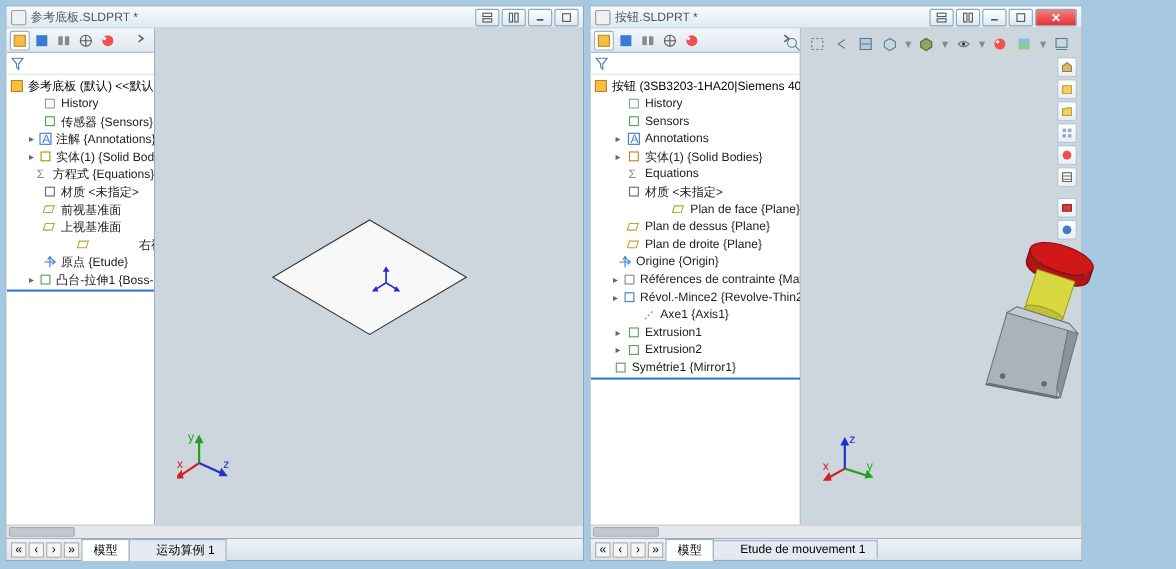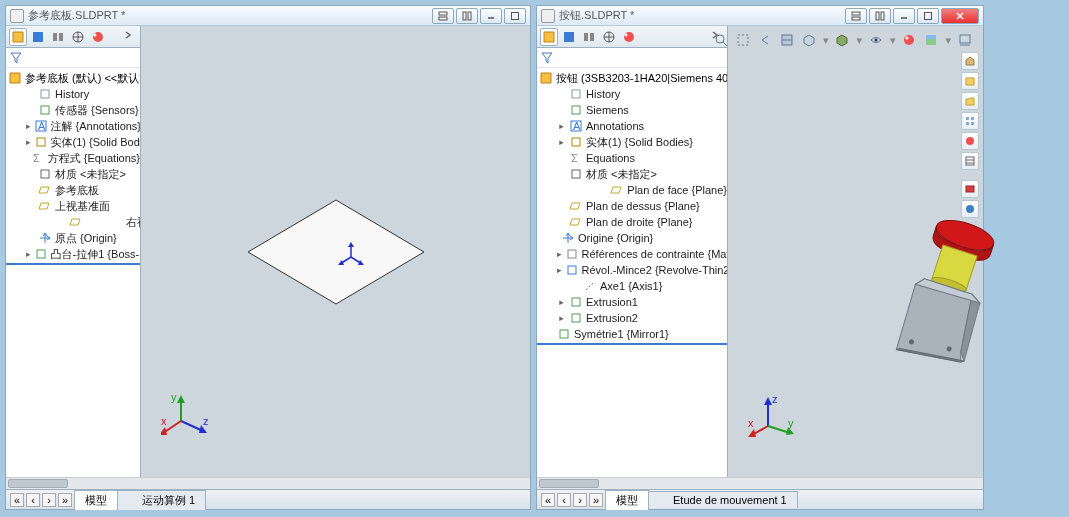--- a/index.html
+++ b/index.html
@@ -184,21 +184,21 @@
               </span>
               <span class="label">材质 &lt;未指定&gt;</span>
             </div>
             <div class="tree-row" style="padding-left: 20px;">
               <span class="expander"></span>
               <span class="tico">
                 <svg width="14" height="14">
                   <path d="M3 4 L11 4 L9 10 L1 10 Z" fill="none" stroke="#c0a830"></path>
                 </svg>
               </span>
-              <span class="label">参考底板</span>
+              <span class="label">前视基准面</span>
             </div>
             <div class="tree-row" style="padding-left: 20px; text-align: center;">
               <span class="expander"></span>
               <span class="tico">
                 <svg width="14" height="14">
                   <path d="M3 4 L11 4 L9 10 L1 10 Z" fill="none" stroke="#c0a830"></path>
                 </svg>
               </span>
               <span class="label">上视基准面</span>
             </div>
@@ -213,21 +213,21 @@
             </div>
             <div class="tree-row" style="padding-left: 20px;">
               <span class="expander"></span>
               <span class="tico">
                 <svg width="14" height="14">
                   <line x1="7" y1="2" x2="7" y2="12" stroke="#3a7bd5"></line>
                   <line x1="2" y1="7" x2="12" y2="7" stroke="#3a7bd5"></line>
                   <path d="M12 7 L9 5 M12 7 L9 9 M7 2 L5 5 M7 2 L9 5" stroke="#3a7bd5" fill="none"></path>
                 </svg>
               </span>
-              <span class="label">原点 {Origin}</span>
+              <span class="label">原点 {Etude}</span>
             </div>
             <div class="tree-row" style="padding-left: 20px;">
               <span class="expander">▸</span>
               <span class="tico">
                 <svg width="14" height="14">
                   <rect x="3" y="3" width="8" height="8" fill="none" stroke="#50a050"></rect>
                 </svg>
               </span>
               <span class="label">凸台-拉伸1 {Boss-Extrude</span>
             </div>
@@ -368,21 +368,21 @@
               </span>
               <span class="label">History</span>
             </div>
             <div class="tree-row" style="padding-left: 20px;">
               <span class="expander"></span>
               <span class="tico">
                 <svg width="14" height="14">
                   <rect x="3" y="3" width="8" height="8" fill="none" stroke="#50a050"></rect>
                 </svg>
               </span>
-              <span class="label">Siemens</span>
+              <span class="label">Sensors</span>
             </div>
             <div class="tree-row" style="padding-left: 20px;">
               <span class="expander">▸</span>
               <span class="tico">
                 <svg width="14" height="14">
                   <rect x="2" y="2" width="10" height="10" fill="none" stroke="#3a7bd5"></rect>
                   <text x="4" y="11" font-size="9" fill="#3a7bd5">A</text>
                 </svg>
               </span>
               <span class="label">Annotations</span>

